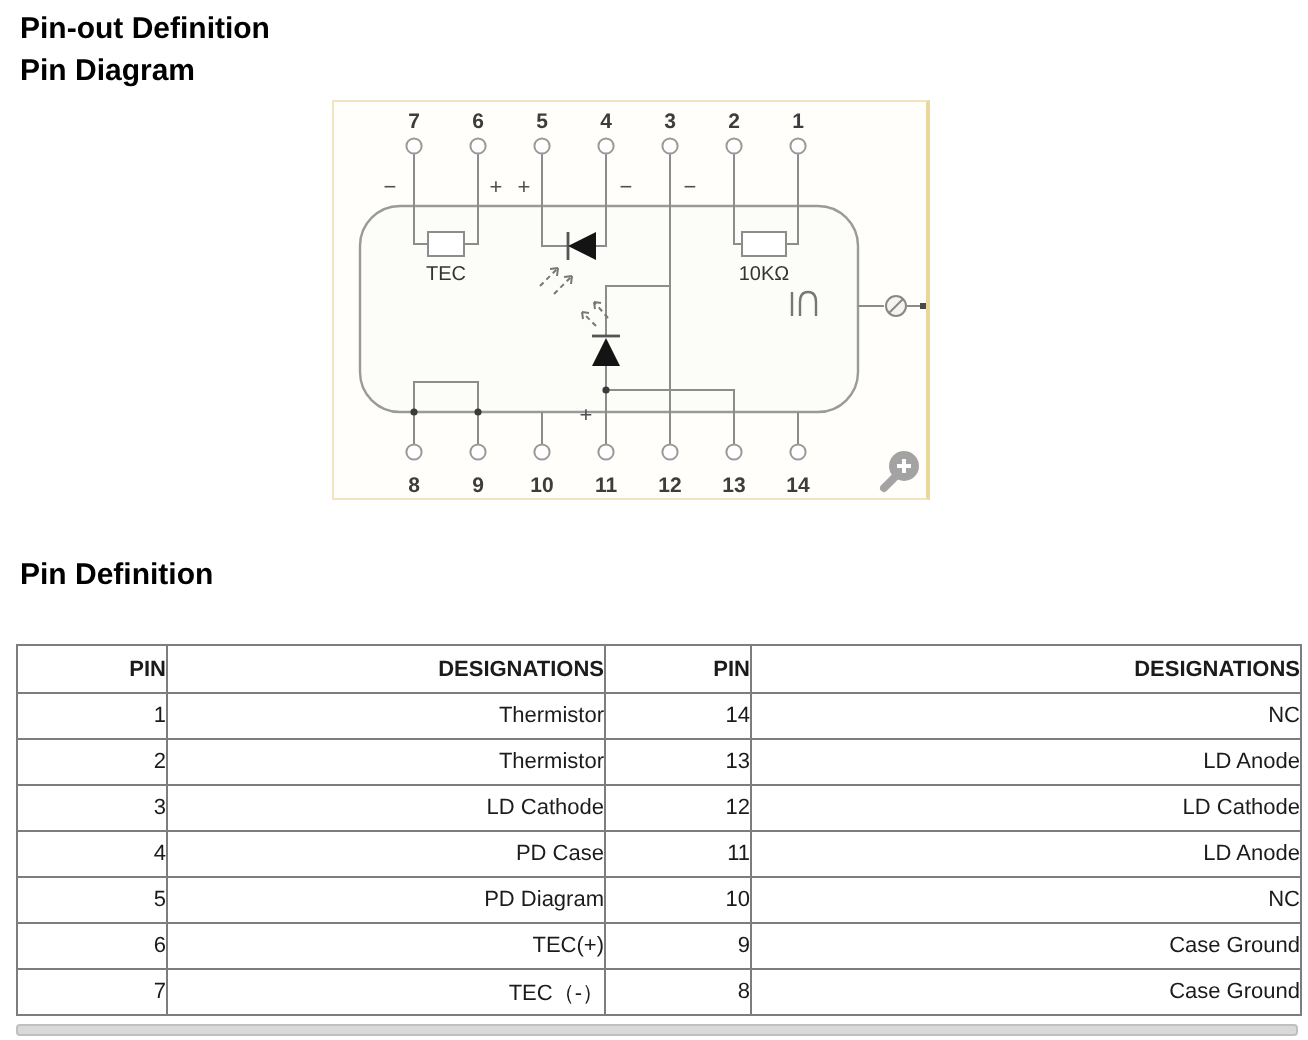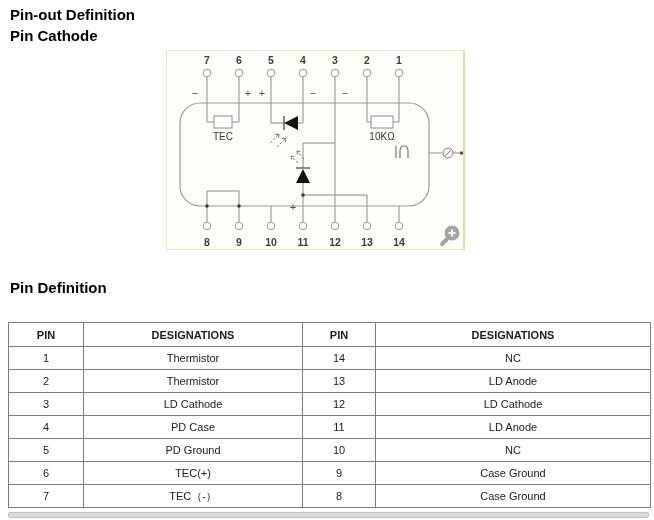--- a/index.html
+++ b/index.html
@@ -24,37 +24,37 @@
   svg text{font-family:"Liberation Sans",sans-serif;}
   .pinnum{font-size:10.5px;fill:#3d3d3d;font-weight:600;}
   .sign{font-size:11px;fill:#4f4f4f;}
   .complabel{font-size:10px;fill:#333;}
 
   .pin-table{
     position:absolute;left:8px;top:322px;width:642px;
     border-collapse:collapse;table-layout:fixed;
   }
   .pin-table th,.pin-table td{
-    border:1px solid #7d7d7d;text-align:center;vertical-align:middle;
+    border:1px solid #7d7d7d;text-align:right;vertical-align:middle;
     font-size:11px;color:#1b1b1b;padding:0;
   }
   .pin-table th{height:23px;font-weight:bold;}
   .pin-table td{height:22px;font-weight:normal;}
 
   .bottom-bar{
     position:absolute;left:8px;top:512px;width:641px;height:6px;
     background:#d9d9d9;border:1px solid #c0c0c0;border-radius:2px;
     box-sizing:border-box;
   }
 </style>
 </head>
 <body>
 
 <div class="heading" id="title-line1">Pin-out Definition</div>
-<div class="heading" id="title-line2">Pin Cathode</div>
+<div class="heading" id="title-line2">Pin Diagram</div>
 
 <div class="diagram-box">
   <svg width="297" height="198" viewBox="0 0 297 198">
 
     <rect x="13" y="52" width="249" height="103" rx="20" ry="20" fill="#fcfcf9" stroke="#9a9a9a" stroke-width="1.2"></rect>
 
     <g stroke="#8c8c8c" stroke-width="1" fill="none">
 
       <path d="M40,26 V71 H47"></path>
       <path d="M72,26 V71 H65"></path>
@@ -225,21 +225,21 @@
       <td>LD Cathode</td>
     </tr>
     <tr>
       <td>4</td>
       <td>PD Case</td>
       <td>11</td>
       <td>LD Anode</td>
     </tr>
     <tr>
       <td>5</td>
-      <td>PD Ground</td>
+      <td>PD Diagram</td>
       <td>10</td>
       <td>NC</td>
     </tr>
     <tr>
       <td>6</td>
       <td>TEC(+)</td>
       <td>9</td>
       <td>Case Ground</td>
     </tr>
     <tr>

